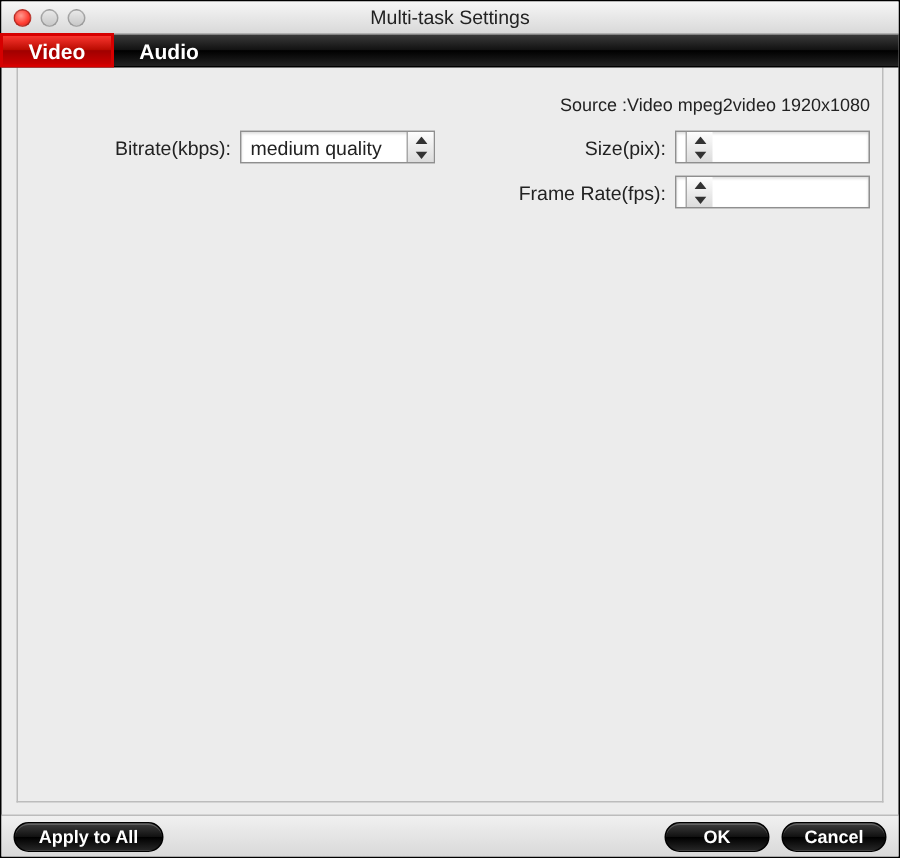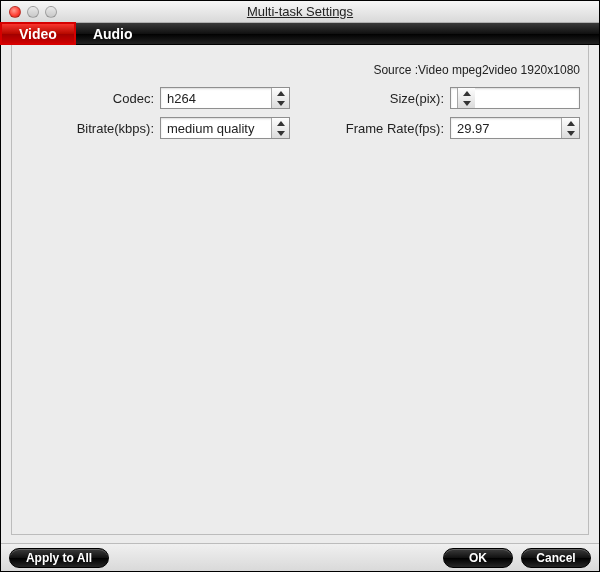--- a/index.html
+++ b/index.html
@@ -23,21 +23,21 @@
     display: flex; align-items: center; position: relative;
   }
   .traffic-lights {
     display: flex; gap: 6px; margin-left: 8px;
   }
   .tl { width: 12px; height: 12px; border-radius: 50%; border: 1px solid rgba(0,0,0,0.25); }
   .tl.red { background: radial-gradient(circle at 40% 35%, #ff9b90, #ff3b30 60%, #c1271e); }
   .tl.gray { background: linear-gradient(#e8e8e8,#c8c8c8); }
   .title {
     position: absolute; left: 0; right: 0; text-align: center;
-    font-size: 13px; color: #222; pointer-events: none; text-decoration: underline;
+    font-size: 13px; color: #222; pointer-events: none;
   }
   
   .tabbar {
     height: 22px;
     background: linear-gradient(to bottom,#3a3a3a,#111 50%,#000 51%,#222);
     display: flex; align-items: stretch;
     border-bottom: 1px solid #000;
   }
   .tab {
     color: #fff; font-weight: bold; font-size: 14px;
@@ -140,38 +140,20 @@
     </div>
   </div>
 
   <div class="content">
     <div class="source-line">Source :Video  mpeg2video  1920x1080</div>
 
     <div class="form-area">
 
       <div class="form-col">
         <div class="form-row">
-          <div class="form-label">Codec:</div>
-          <div class="combo">
-            <span class="val">h264</span>
-            <div class="stepper">
-              <div class="arrow">
-                  <svg viewBox="0 0 8 5">
-                    <path d="M0 5 L4 0 L8 5 Z" fill="#333"></path>
-                  </svg>
-                </div>
-              <div class="arrow">
-                  <svg viewBox="0 0 8 5">
-                    <path d="M0 0 L4 5 L8 0 Z" fill="#333"></path>
-                  </svg>
-                </div>
-            </div>
-          </div>
-        </div>
-        <div class="form-row">
           <div class="form-label">Bitrate(kbps):</div>
           <div class="combo">
             <span class="val">medium quality</span>
             <div class="stepper">
               <div class="arrow">
                   <svg viewBox="0 0 8 5">
                     <path d="M0 5 L4 0 L8 5 Z" fill="#333"></path>
                   </svg>
                 </div>
               <div class="arrow">
@@ -198,21 +180,20 @@
                   <svg viewBox="0 0 8 5">
                     <path d="M0 0 L4 5 L8 0 Z" fill="#333"></path>
                   </svg>
                 </div>
             </div>
           </div>
         </div>
         <div class="form-row">
           <div class="form-label">Frame Rate(fps):</div>
           <div class="combo">
-            <span class="val">29.97</span>
             <div class="stepper">
               <div class="arrow">
                   <svg viewBox="0 0 8 5">
                     <path d="M0 5 L4 0 L8 5 Z" fill="#333"></path>
                   </svg>
                 </div>
               <div class="arrow">
                   <svg viewBox="0 0 8 5">
                     <path d="M0 0 L4 5 L8 0 Z" fill="#333"></path>
                   </svg>

